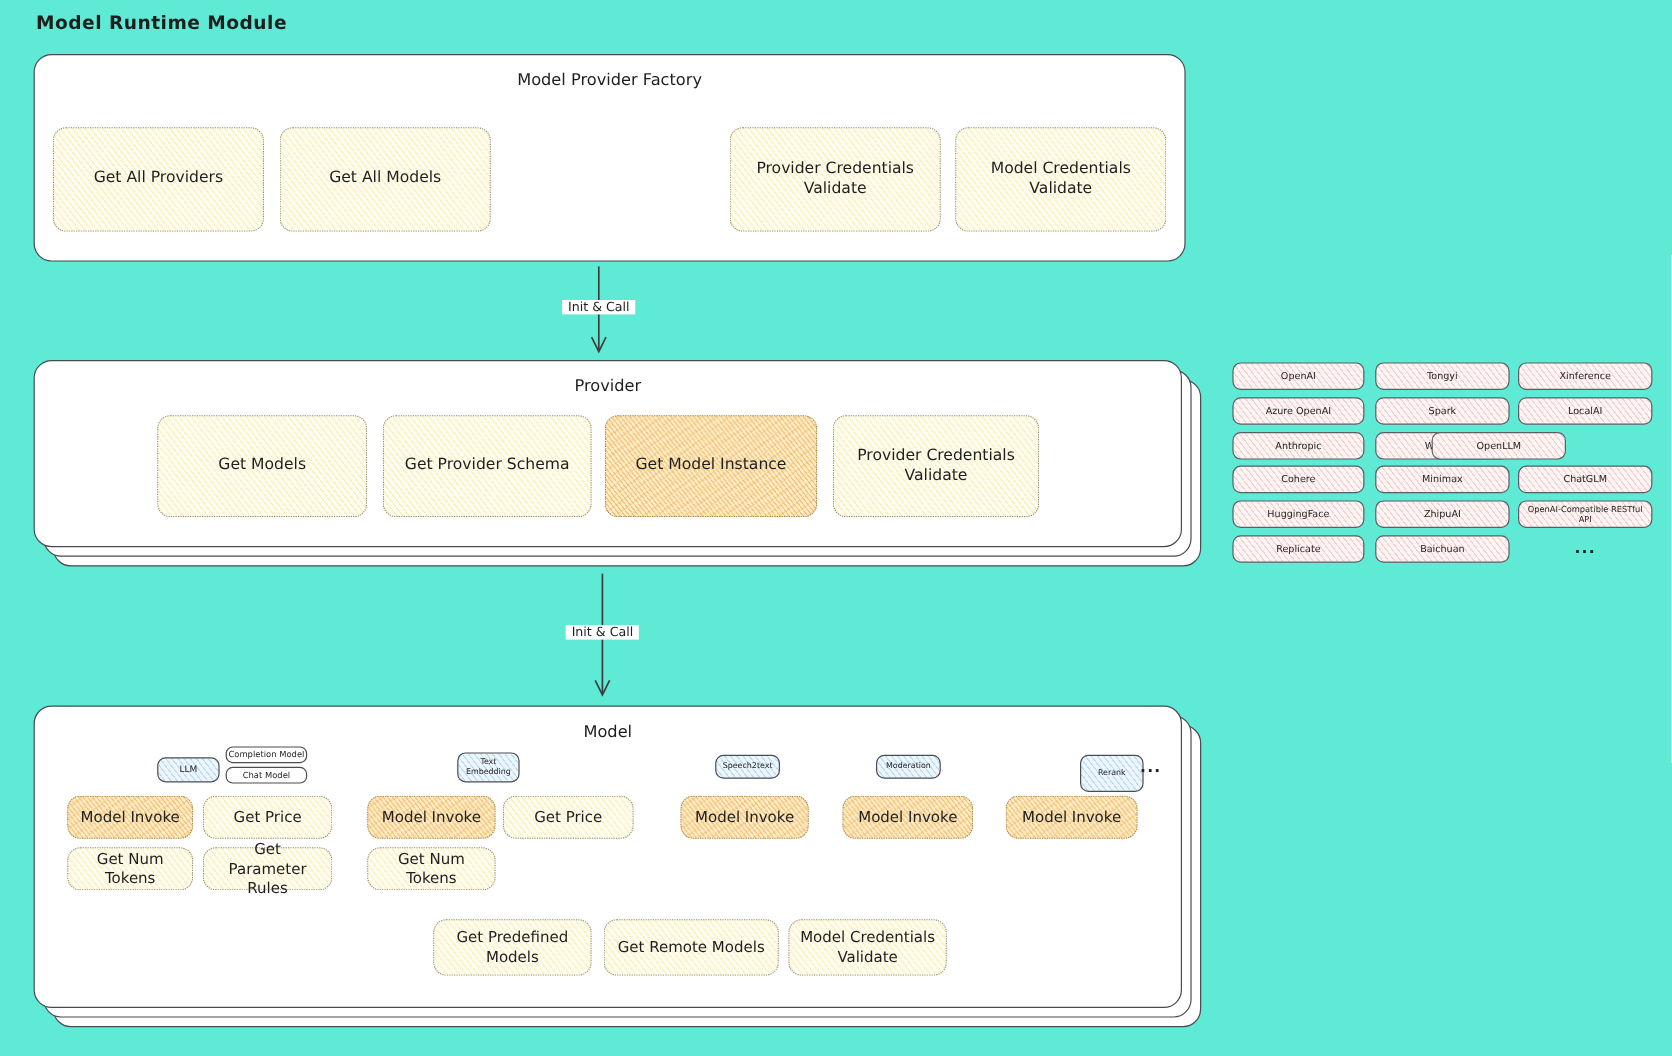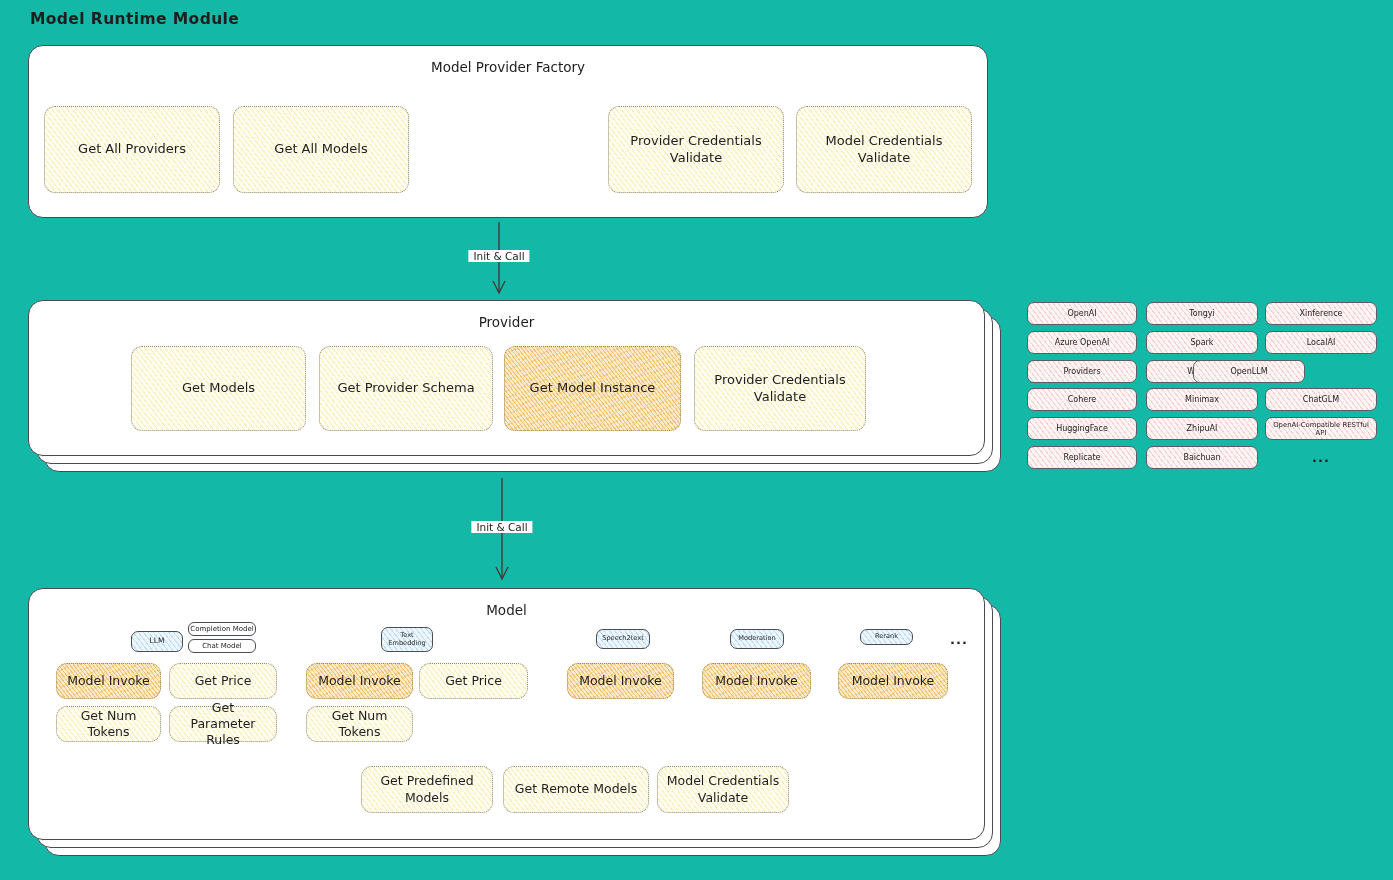--- a/index.html
+++ b/index.html
@@ -1,18 +1,18 @@
 <!DOCTYPE html>
 <html><head>
 <meta charset="utf-8">
 <style>
   * { margin:0; padding:0; box-sizing:border-box; }
   html,body { background:#ffffff; }
   .canvas {
-    position:relative; width:1393px; height:880px; background:#14b8a6;
+    position:relative; width:1393px; height:880px; background:#5eead4;
     font-family:"DejaVu Sans","Liberation Sans",sans-serif; color:#1e1e1e;
     overflow:hidden;
   }
   .canvas .abs { position:absolute; }
 
   .page-title { font-size:15.5px; font-weight:600; letter-spacing:.4px; }
 
   .bigbox { background:#ffffff; border:1.6px solid #484b50; border-radius:15px; }
   .box-title { top:13px; left:0; width:100%; text-align:center; font-size:13.5px; }
 
@@ -92,21 +92,21 @@
     <div class="abs btn dark" style="left:475px;top:45px;width:177px;height:85px">Get Model Instance</div>
     <div class="abs btn light" style="left:665px;top:45px;width:172px;height:85px">Provider Credentials Validate</div>
   </div>
 
   <div class="abs chip" style="left:1027px;top:302px;width:110px;height:23px">OpenAI</div>
   <div class="abs chip" style="left:1146px;top:302px;width:112px;height:23px">Tongyi</div>
   <div class="abs chip" style="left:1265px;top:302px;width:112px;height:23px">Xinference</div>
   <div class="abs chip" style="left:1027px;top:331px;width:110px;height:23px">Azure OpenAI</div>
   <div class="abs chip" style="left:1146px;top:331px;width:112px;height:23px">Spark</div>
   <div class="abs chip" style="left:1265px;top:331px;width:112px;height:23px">LocalAI</div>
-  <div class="abs chip" style="left:1027px;top:360px;width:110px;height:23px">Providers</div>
+  <div class="abs chip" style="left:1027px;top:360px;width:110px;height:23px">Anthropic</div>
   <div class="abs chip" style="left:1146px;top:360px;width:112px;height:23px">Wenxin</div>
   <div class="abs chip" style="left:1193px;top:360px;width:112px;height:23px">OpenLLM</div>
   <div class="abs chip" style="left:1027px;top:388px;width:110px;height:23px">Cohere</div>
   <div class="abs chip" style="left:1146px;top:388px;width:112px;height:23px">Minimax</div>
   <div class="abs chip" style="left:1265px;top:388px;width:112px;height:23px">ChatGLM</div>
   <div class="abs chip" style="left:1027px;top:417px;width:110px;height:23px">HuggingFace</div>
   <div class="abs chip" style="left:1146px;top:417px;width:112px;height:23px">ZhipuAI</div>
   <div class="abs chip small" style="left:1265px;top:417px;width:112px;height:23px">OpenAI-Compatible RESTful API</div>
   <div class="abs chip" style="left:1027px;top:446px;width:110px;height:23px">Replicate</div>
   <div class="abs chip" style="left:1146px;top:446px;width:112px;height:23px">Baichuan</div>
@@ -122,21 +122,21 @@
   <div class="abs bigbox" style="left:36px;top:596px;width:957px;height:252px"></div>
   <div class="abs bigbox" style="left:28px;top:588px;width:957px;height:252px">
     <div class="abs box-title">Model</div>
 
     <div class="abs badge blue" style="left:102px;top:42px;width:52px;height:21px">LLM</div>
     <div class="abs badge white" style="left:159px;top:33px;width:68px;height:14px">Completion Model</div>
     <div class="abs badge white" style="left:159px;top:50px;width:68px;height:14px">Chat Model</div>
     <div class="abs badge blue tiny" style="left:352px;top:38px;width:52px;height:25px;padding:0 6px">Text Embedding</div>
     <div class="abs badge blue tiny" style="left:567px;top:40px;width:54px;height:20px">Speech2text</div>
     <div class="abs badge blue tiny" style="left:701px;top:40px;width:54px;height:20px">Moderation</div>
-    <div class="abs badge blue tiny" style="left:831px;top:40px;width:53px;height:16px">Rerank</div>
+    <div class="abs badge blue tiny" style="left:871px;top:40px;width:53px;height:31px">Rerank</div>
     <div class="abs dots" style="left:915px;top:40px;width:30px;height:20px">...</div>
 
     <div class="abs btn dark" style="left:27px;top:74px;width:105px;height:36px;font-size:12.5px">Model Invoke</div>
     <div class="abs btn light" style="left:140px;top:74px;width:108px;height:36px;font-size:12.5px">Get Price</div>
     <div class="abs btn light" style="left:27px;top:117px;width:105px;height:36px;font-size:12.5px">Get Num Tokens</div>
     <div class="abs btn light" style="left:140px;top:117px;width:108px;height:36px;font-size:12.5px">Get Parameter Rules</div>
 
     <div class="abs btn dark" style="left:277px;top:74px;width:107px;height:36px;font-size:12.5px">Model Invoke</div>
     <div class="abs btn light" style="left:390px;top:74px;width:109px;height:36px;font-size:12.5px">Get Price</div>
     <div class="abs btn light" style="left:277px;top:117px;width:107px;height:36px;font-size:12.5px">Get Num Tokens</div>

